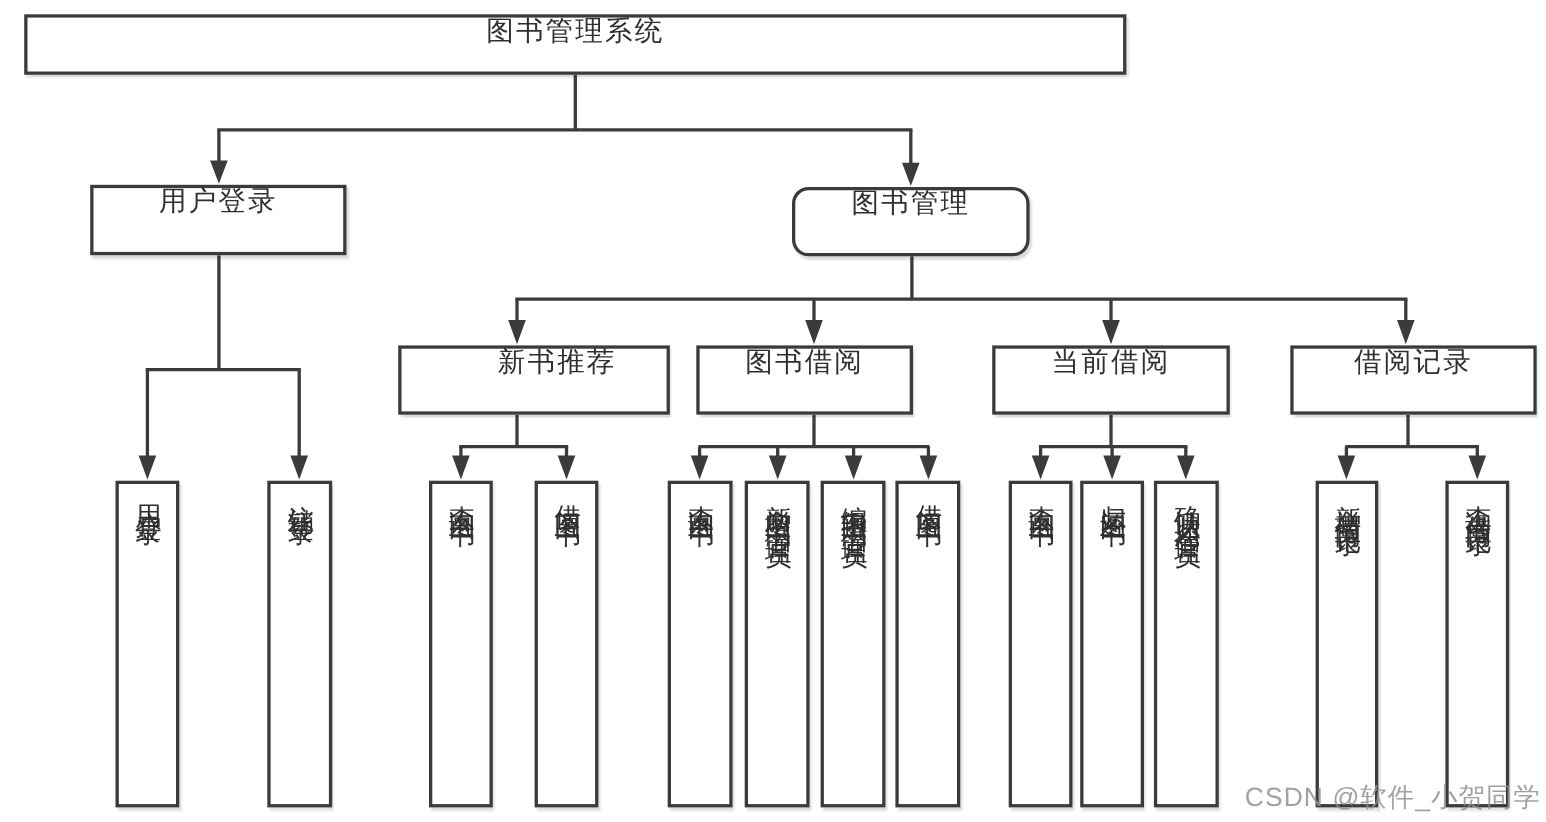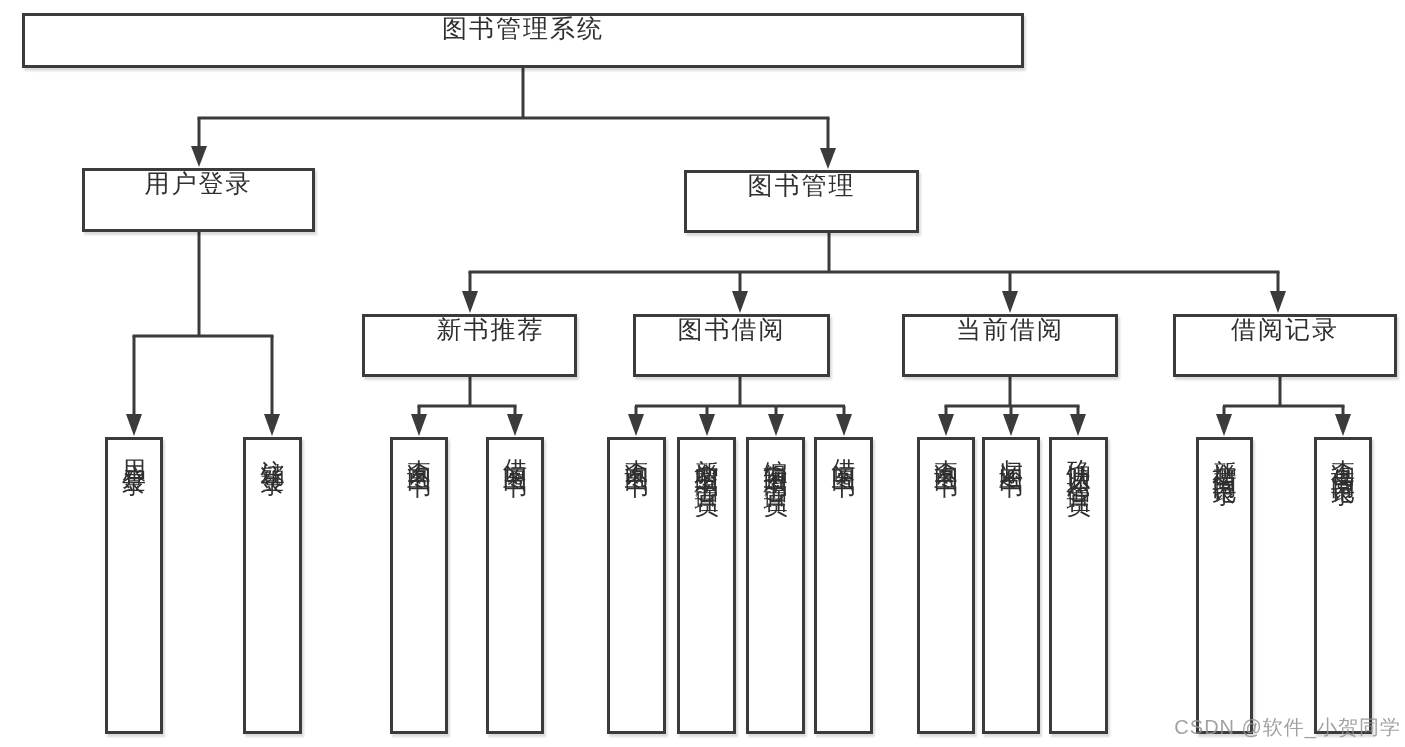--- a/index.html
+++ b/index.html
@@ -43,23 +43,23 @@
     text-orientation: mixed;
     font-size: 24px;
     letter-spacing: 5px;
     line-height: 1;
     white-space: nowrap;
   }
   
   .n-root  { left: 22px;  top: 13px;  width: 1002px; height: 55px; }
   
   .n-l2a   { left: 82px;  top: 168px; width: 233px; height: 64px; }
-  .n-l2b   { left: 684px; top: 170px; width: 235px; height: 63px; }
-  
-  .n-l3a   { left: 362px;  top: 314px; width: 215px; height: 63px; padding-left: 42px; }
+  .n-l2b   { left: 720px; top: 170px; width: 216px; height: 63px; border-radius: 15px; }
+  
+  .n-l3a   { left: 362px;  top: 314px; width: 247px; height: 63px; padding-left: 42px; }
   .n-l3b   { left: 633px;  top: 314px; width: 197px; height: 63px; }
   .n-l3c   { left: 902px;  top: 314px; width: 216px; height: 63px; }
   .n-l3d   { left: 1173px; top: 314px; width: 224px; height: 63px; }
   
   .leaf    { top: 437px; height: 297px; }
   .n-a1 { left: 105px;  width: 58px; }
   .n-a2 { left: 243px;  width: 59px; }
   .n-b1 { left: 390px;  width: 58px; }
   .n-b2 { left: 486px;  width: 58px; }
   .n-c1 { left: 607px;  width: 59px; }
@@ -68,21 +68,21 @@
   .n-c4 { left: 814px;  width: 59px; }
   .n-d1 { left: 917px;  width: 58px; }
   .n-d2 { left: 982px;  width: 58px; }
   .n-d3 { left: 1049px; width: 59px; }
   .n-e1 { left: 1196px; width: 57px; }
   .n-e2 { left: 1314px; width: 58px; }
   #watermark {
     position: absolute;
     right: 4px;
     bottom: 6px;
-    font-size: 20px;
+    font-size: 24px;
     color: rgba(145,145,145,0.85);
     letter-spacing: 1px;
     white-space: nowrap;
     z-index: 5;
   }
 </style>
 </head>
 <body>
 
 <div id="canvas">

